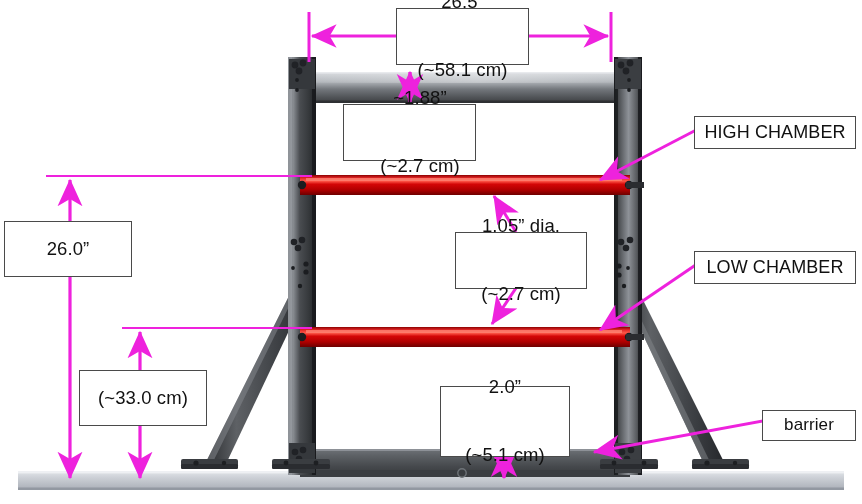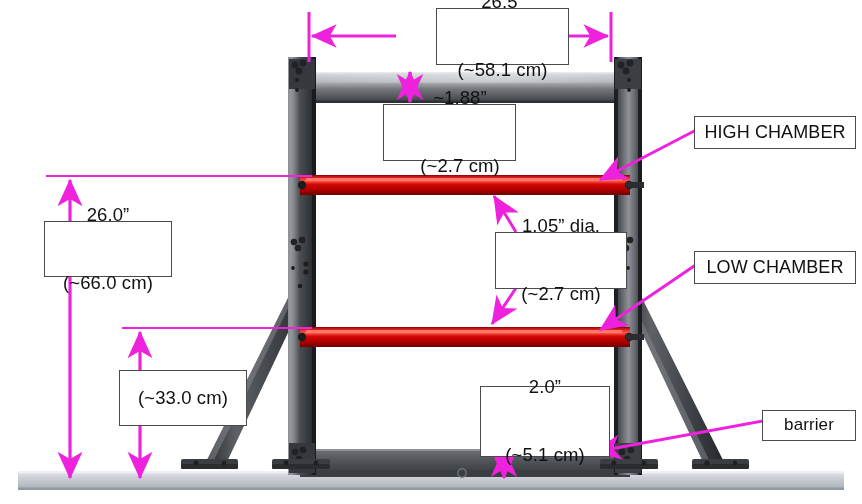--- a/index.html
+++ b/index.html
@@ -33,21 +33,21 @@
     text-align: center;
     line-height: 1.22;
     white-space: pre;
     display: flex;
     align-items: center;
     justify-content: center;
     letter-spacing: 0.1px;
   }
   .callout .l1 { display: block; }
   .callout .l2 { display: block; }
-  .dim-callout { font-size: 18.5px; margin-left: 40px; }
+  .dim-callout { font-size: 18.5px; }
   .tag-callout { font-size: 18px; margin-top: 20px; }
   .tag-callout.small { font-size: 17px; }
 </style>
 </head>
 <body>
 
 <div id="stage">
 
   <svg id="vector-layer" viewBox="0 0 862 504">
     <defs>
@@ -262,21 +262,20 @@
   <div class="callout dim-callout" style="left:343px; top:104px; width:133px; height:57px;padding-left:21px;">
     <div>
       <span class="l1">~1.88”</span>
       <span class="l2">(~2.7 cm)</span>
     </div>
   </div>
 
   <div class="callout dim-callout" style="left:4px; top:221px; width:128px; height:56px;">
     <div>
       <span class="l1">26.0”</span>
-      <span class="l2">(~66.0 cm)</span>
     </div>
   </div>
 
   <div class="callout dim-callout" style="left:455px; top:232px; width:132px; height:57px;">
     <div>
       <span class="l1">1.05” dia.</span>
       <span class="l2">(~2.7 cm)</span>
     </div>
   </div>
 

